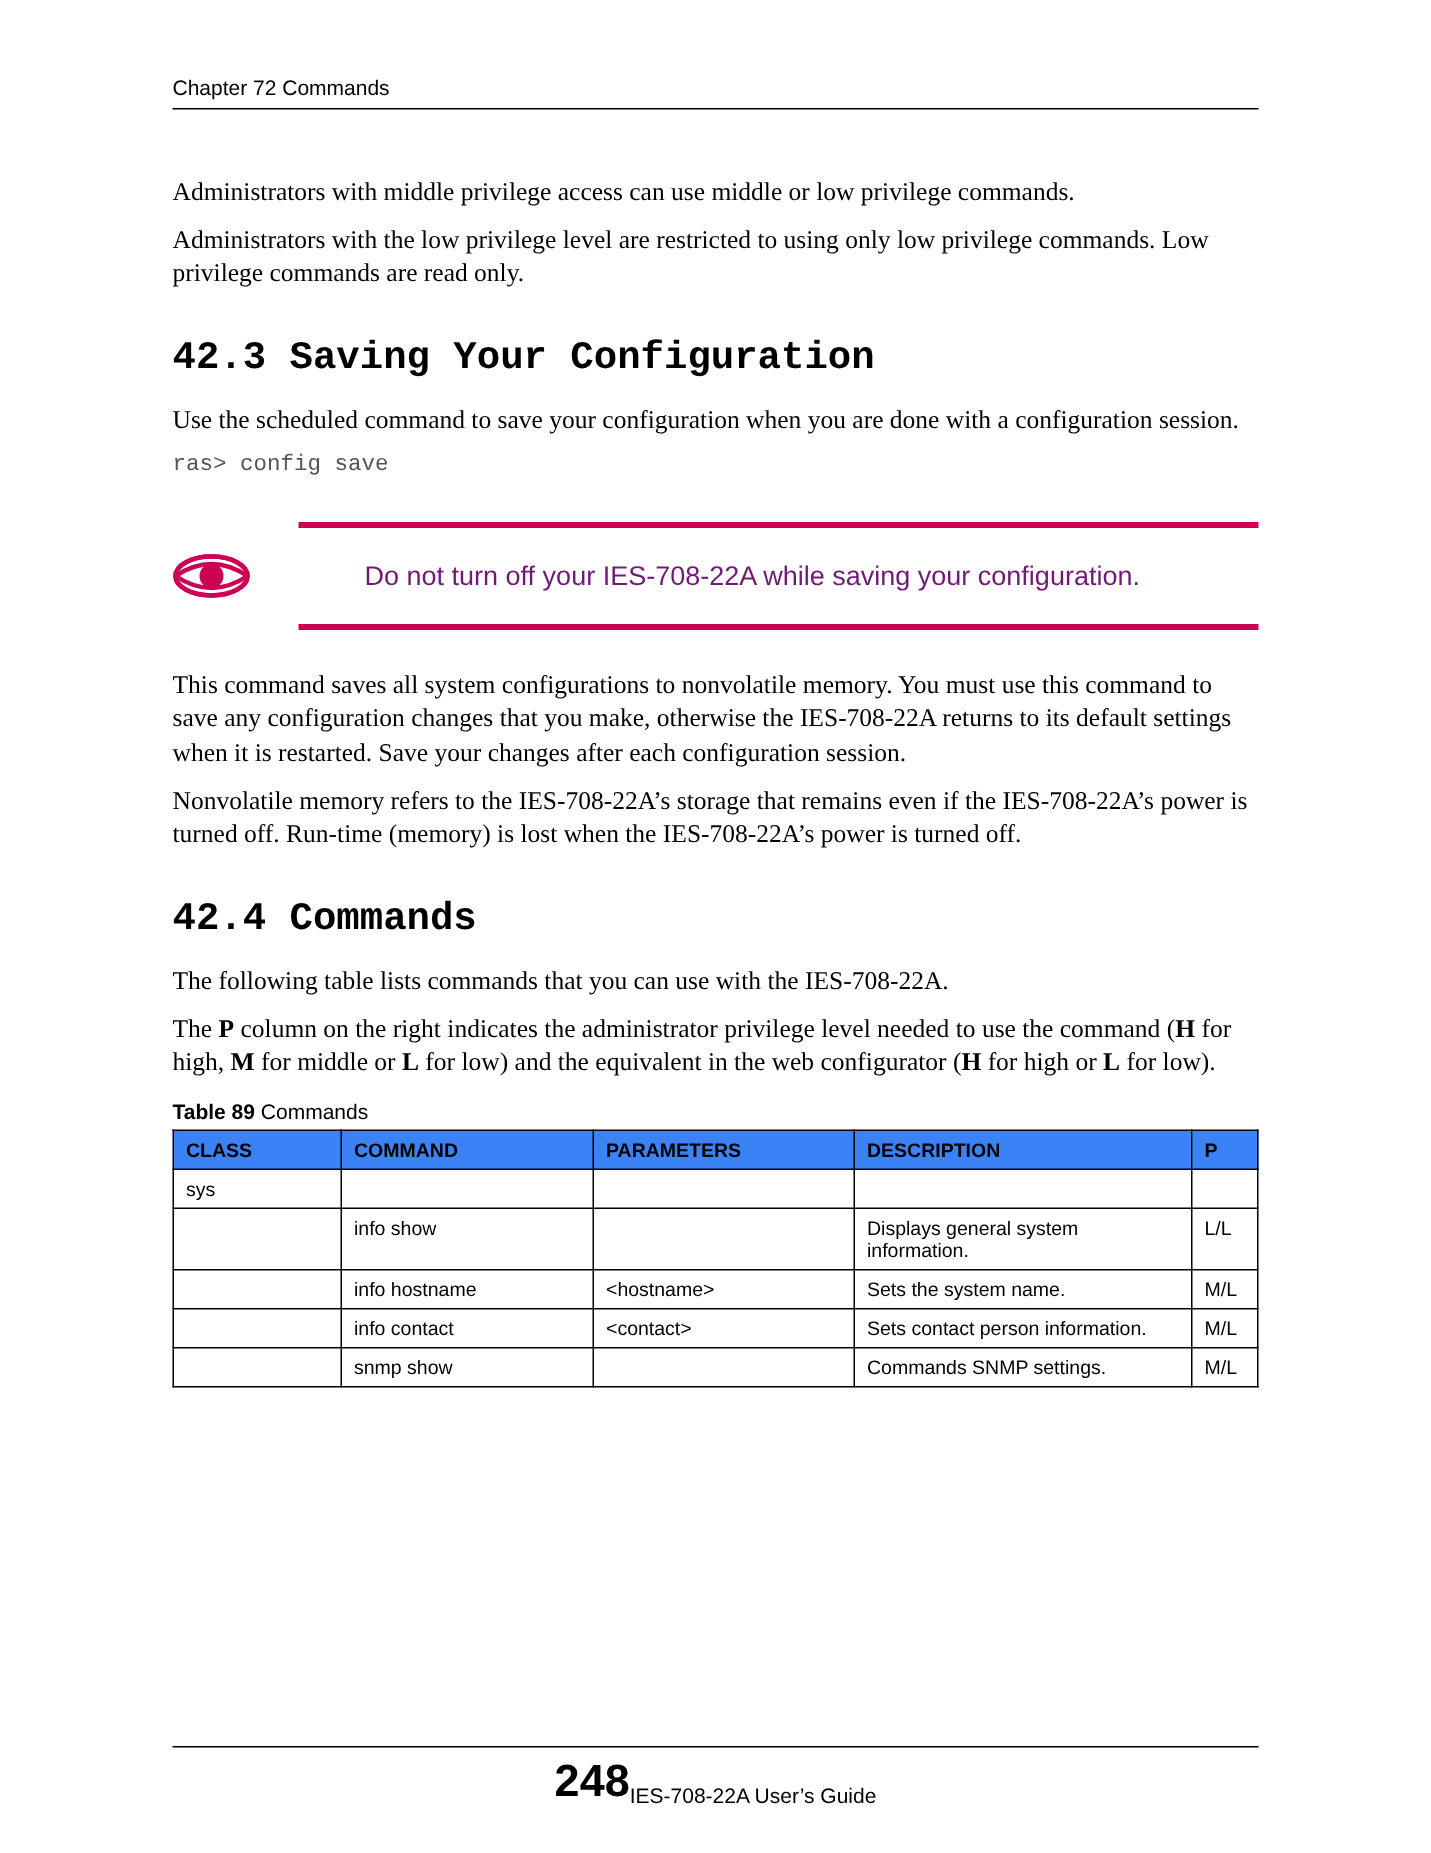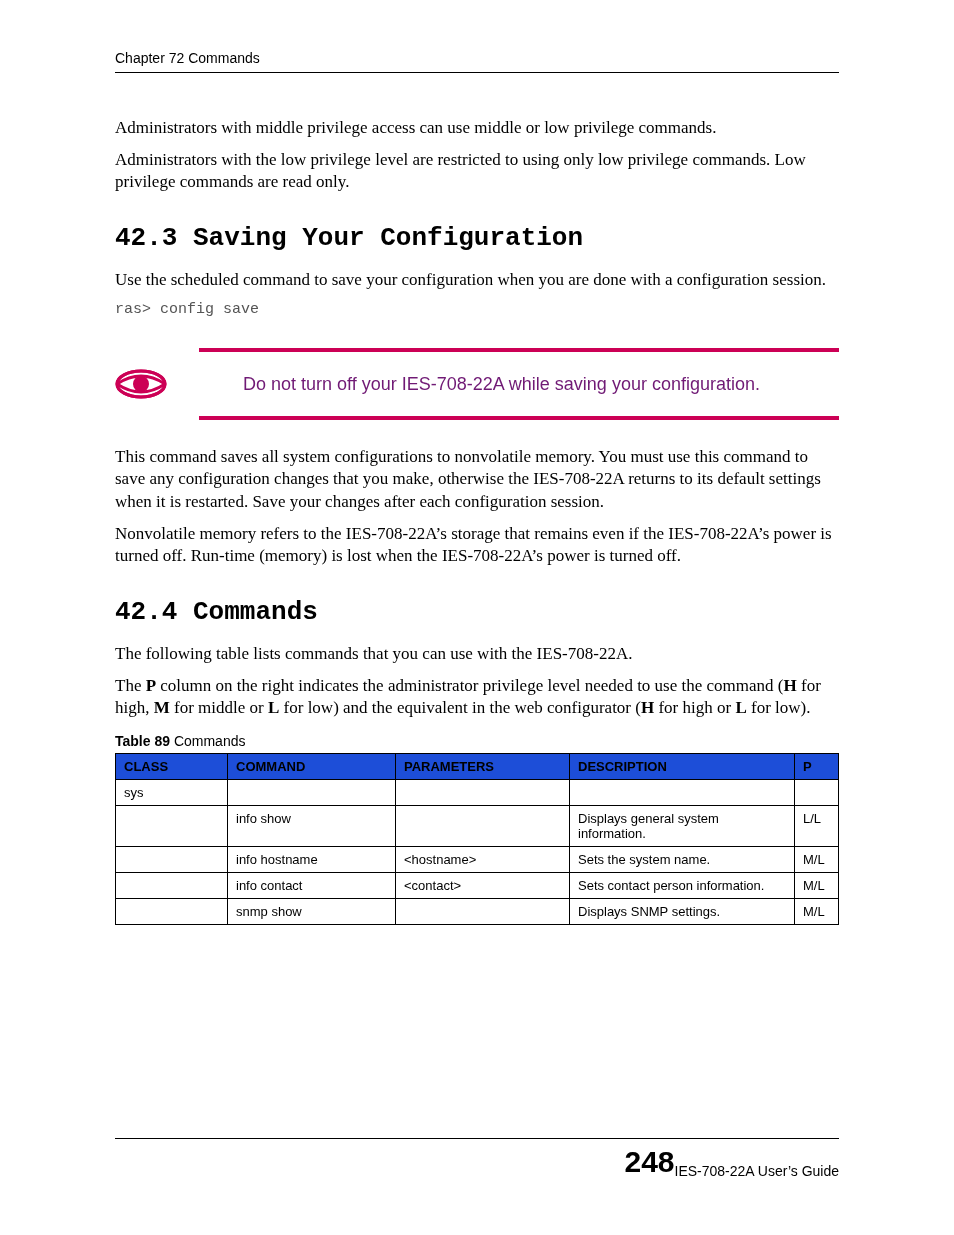--- a/index.html
+++ b/index.html
@@ -79,36 +79,36 @@
       font-size: 13px;
     }
     .cmd-table th, .cmd-table td {
       border: 1px solid #000;
       padding: 5px 8px;
       text-align: left;
       vertical-align: top;
     }
     .cmd-table th {
       font-weight: bold;
-      background: #1d4ed8;
+      background: #3b82f6;
     }
     .col-class { width: 112px; }
     .col-command { width: 168px; }
     .col-params { width: 174px; }
     .col-desc { width: auto; }
     .col-p { width: 44px; }
     .footer {
       position: absolute;
       left: 115px;
       right: 115px;
-      bottom: 56px;
+      bottom: 30px;
       border-top: 1px solid #000;
       padding-top: 6px;
       display: flex;
-      justify-content: flex-end;
+      justify-content: center;
       align-items: flex-end;
     }
     .page-num {
       font-family: Arial, Helvetica, sans-serif;
       font-size: 30px;
       font-weight: bold;
     }
     .doc-title {
       font-family: Arial, Helvetica, sans-serif;
       font-size: 14px;
@@ -203,21 +203,21 @@
         <td></td>
         <td>info contact</td>
         <td>&lt;contact&gt;</td>
         <td>Sets contact person information.</td>
         <td>M/L</td>
       </tr>
       <tr>
         <td></td>
         <td>snmp show</td>
         <td></td>
-        <td>Displays SNMP settings.</td>
+        <td>Commands SNMP settings.</td>
         <td>M/L</td>
       </tr>
     </tbody>
 </table>
 
 <div class="footer">
   <div class="page-num">248</div>
   <div class="doc-title">IES-708-22A User’s Guide</div>
 </div>
 

